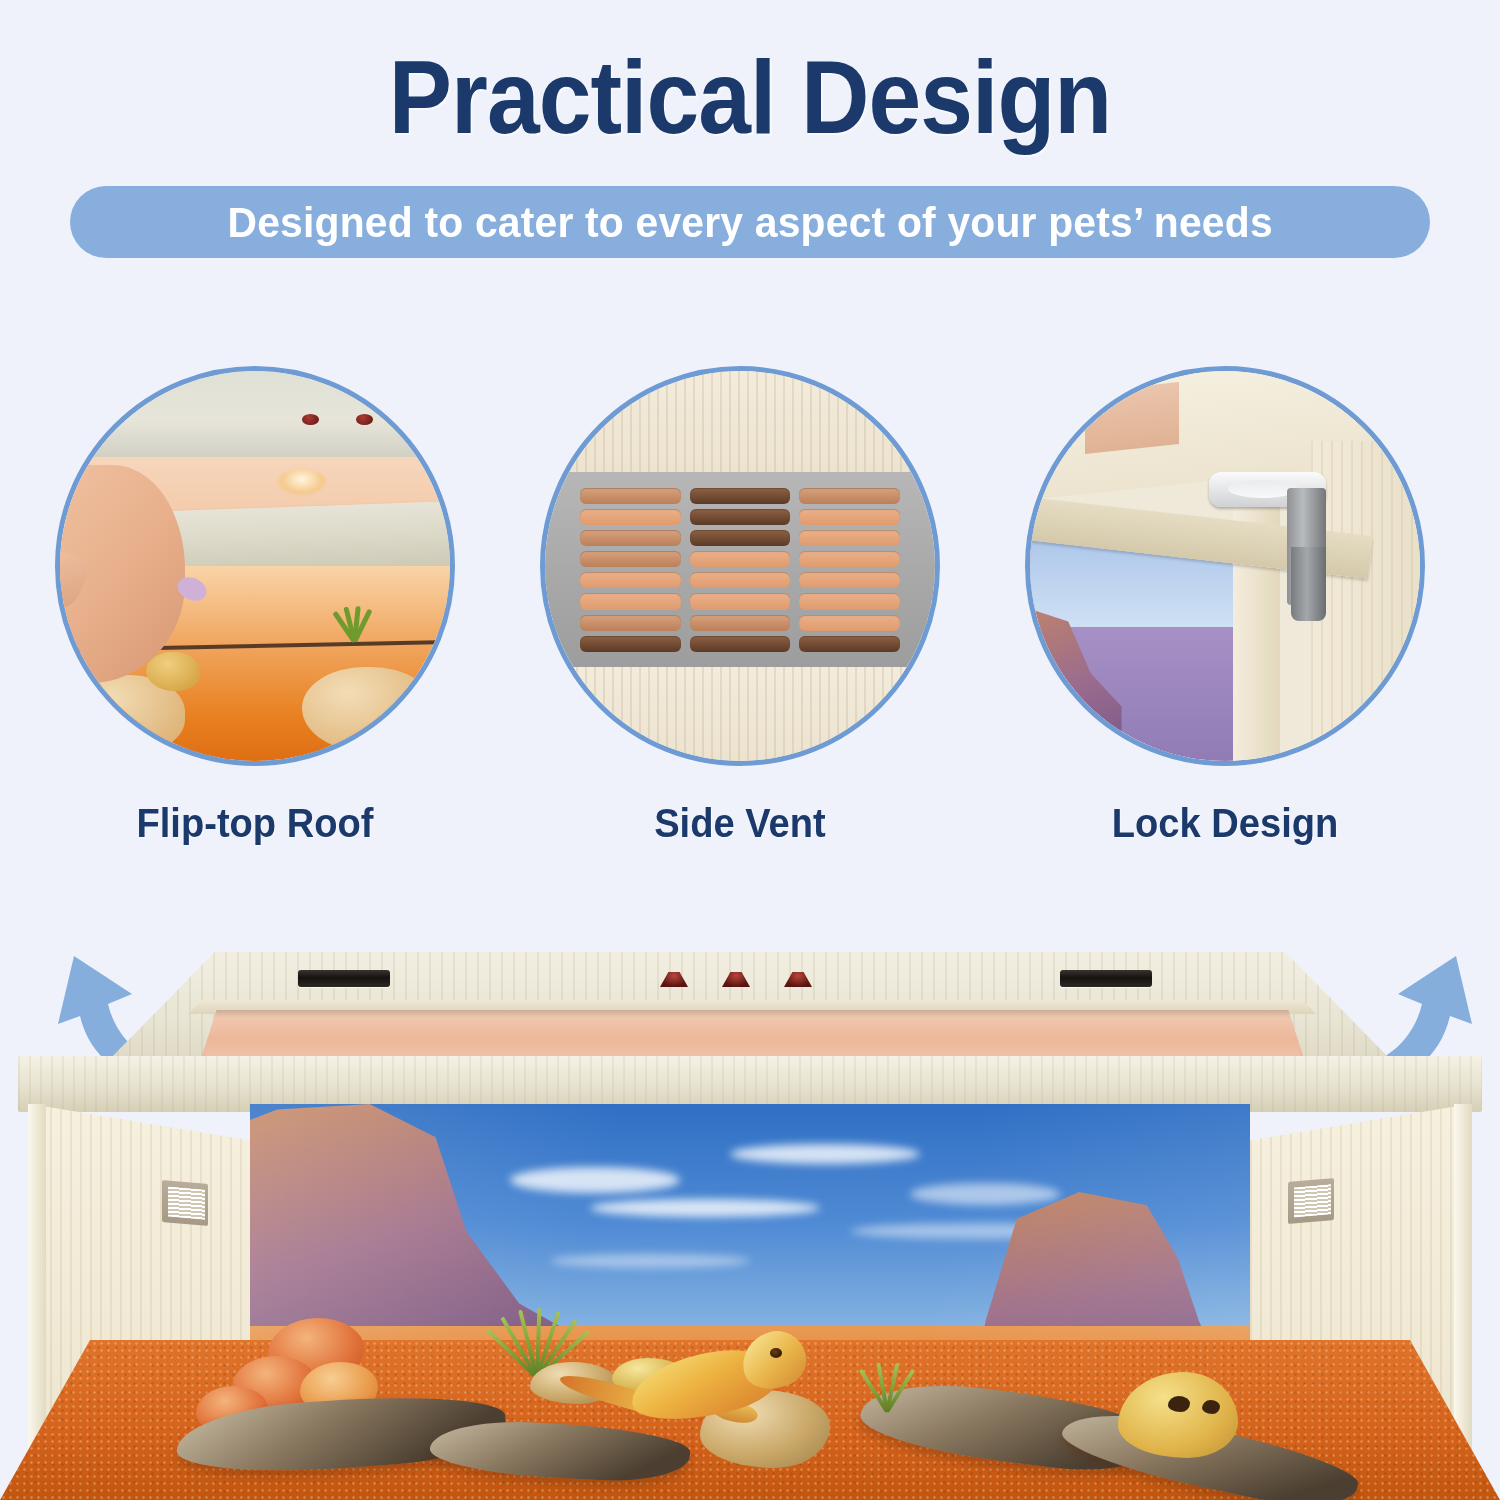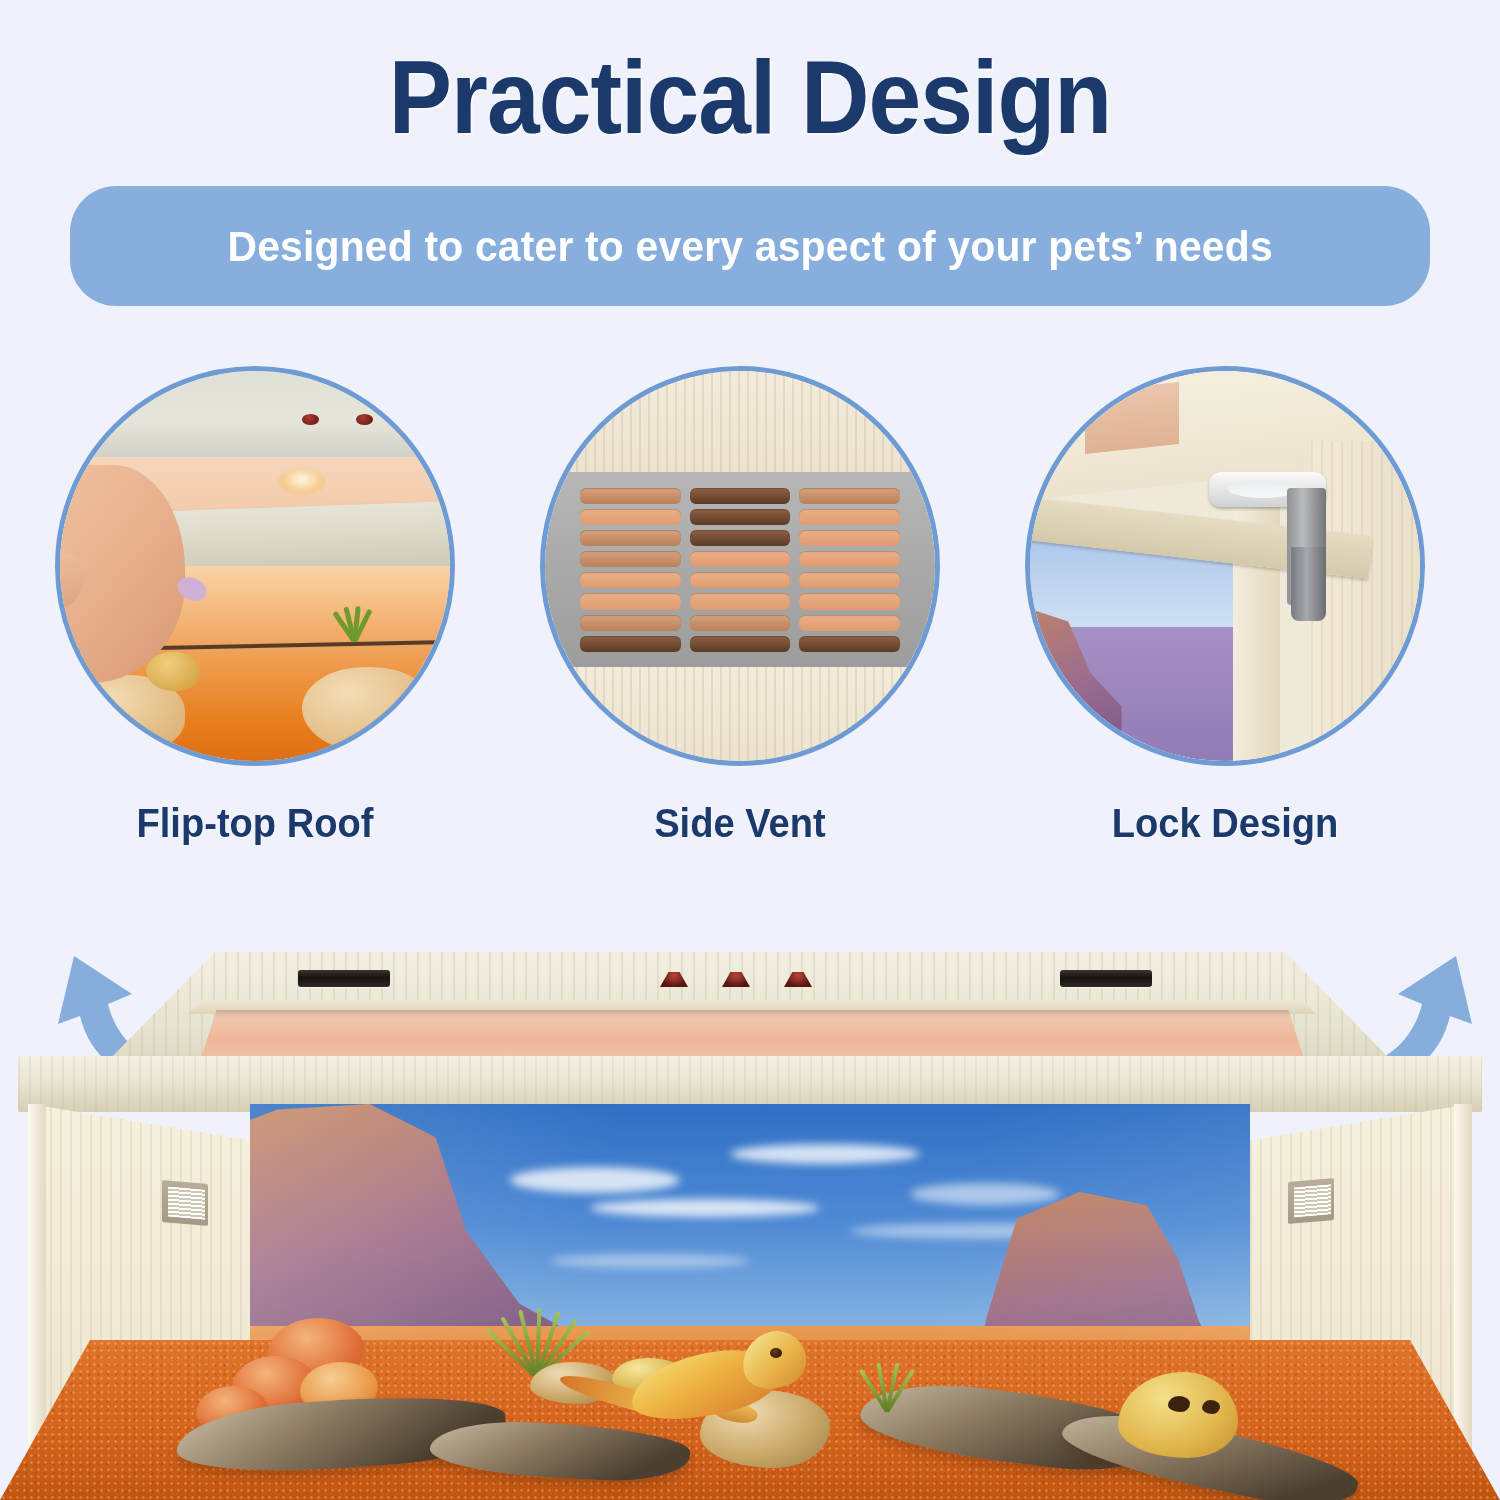--- a/index.html
+++ b/index.html
@@ -17,21 +17,21 @@
     text-align: center;
     font-size: 103px; font-weight: bold;
     letter-spacing: -1px;
     color: #1b3a6b;
     line-height: 1.05;
     text-shadow: 2px 2px 0 rgba(255,255,255,0.55);
     transform: scaleX(0.92);
   }
   .subtitle-pill {
     position: absolute; top: 186px; left: 70px;
-    width: 1360px; height: 120px;
+    width: 1360px; height: 72px;
     background: #87aedc;
     border-radius: 46px;
     display: flex; align-items: center; justify-content: center;
   }
   .subtitle-text {
     color: #ffffff; font-size: 43px; font-weight: bold;
     letter-spacing: 0.2px;
     transform: scaleX(0.95);
     white-space: nowrap;
   }

